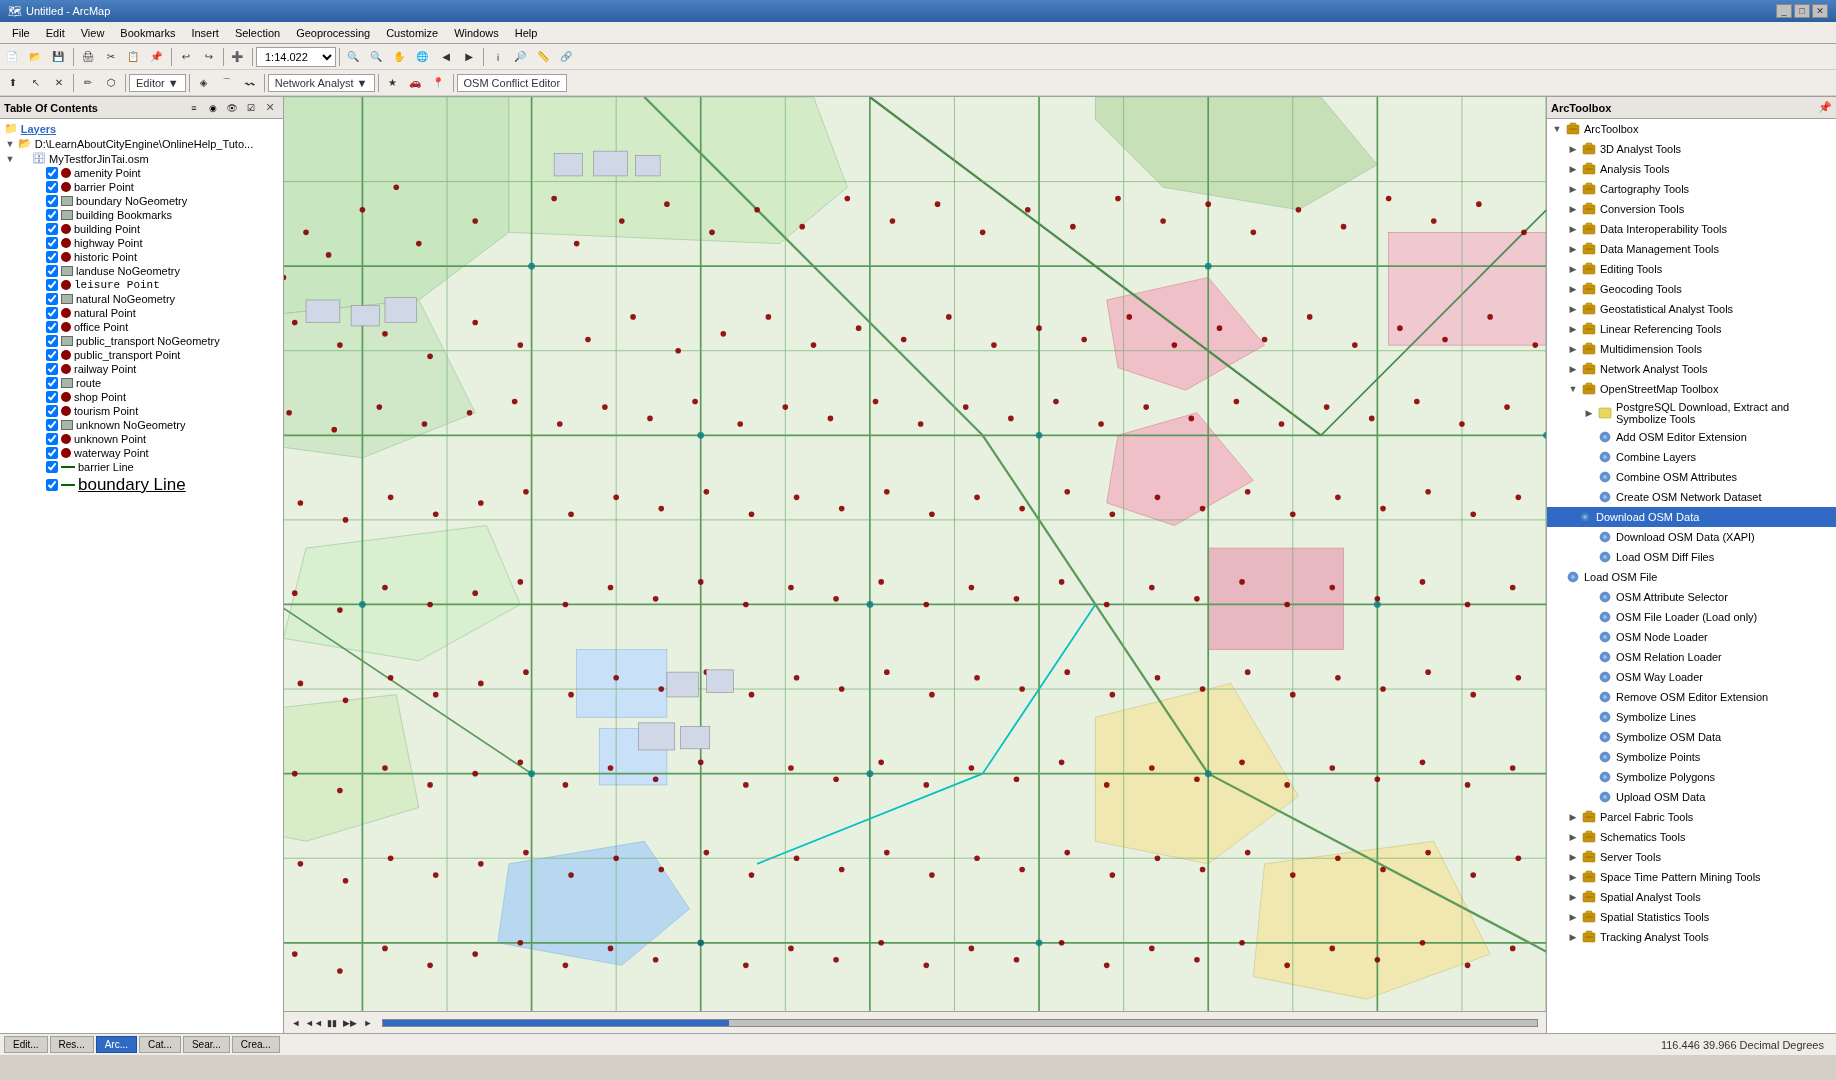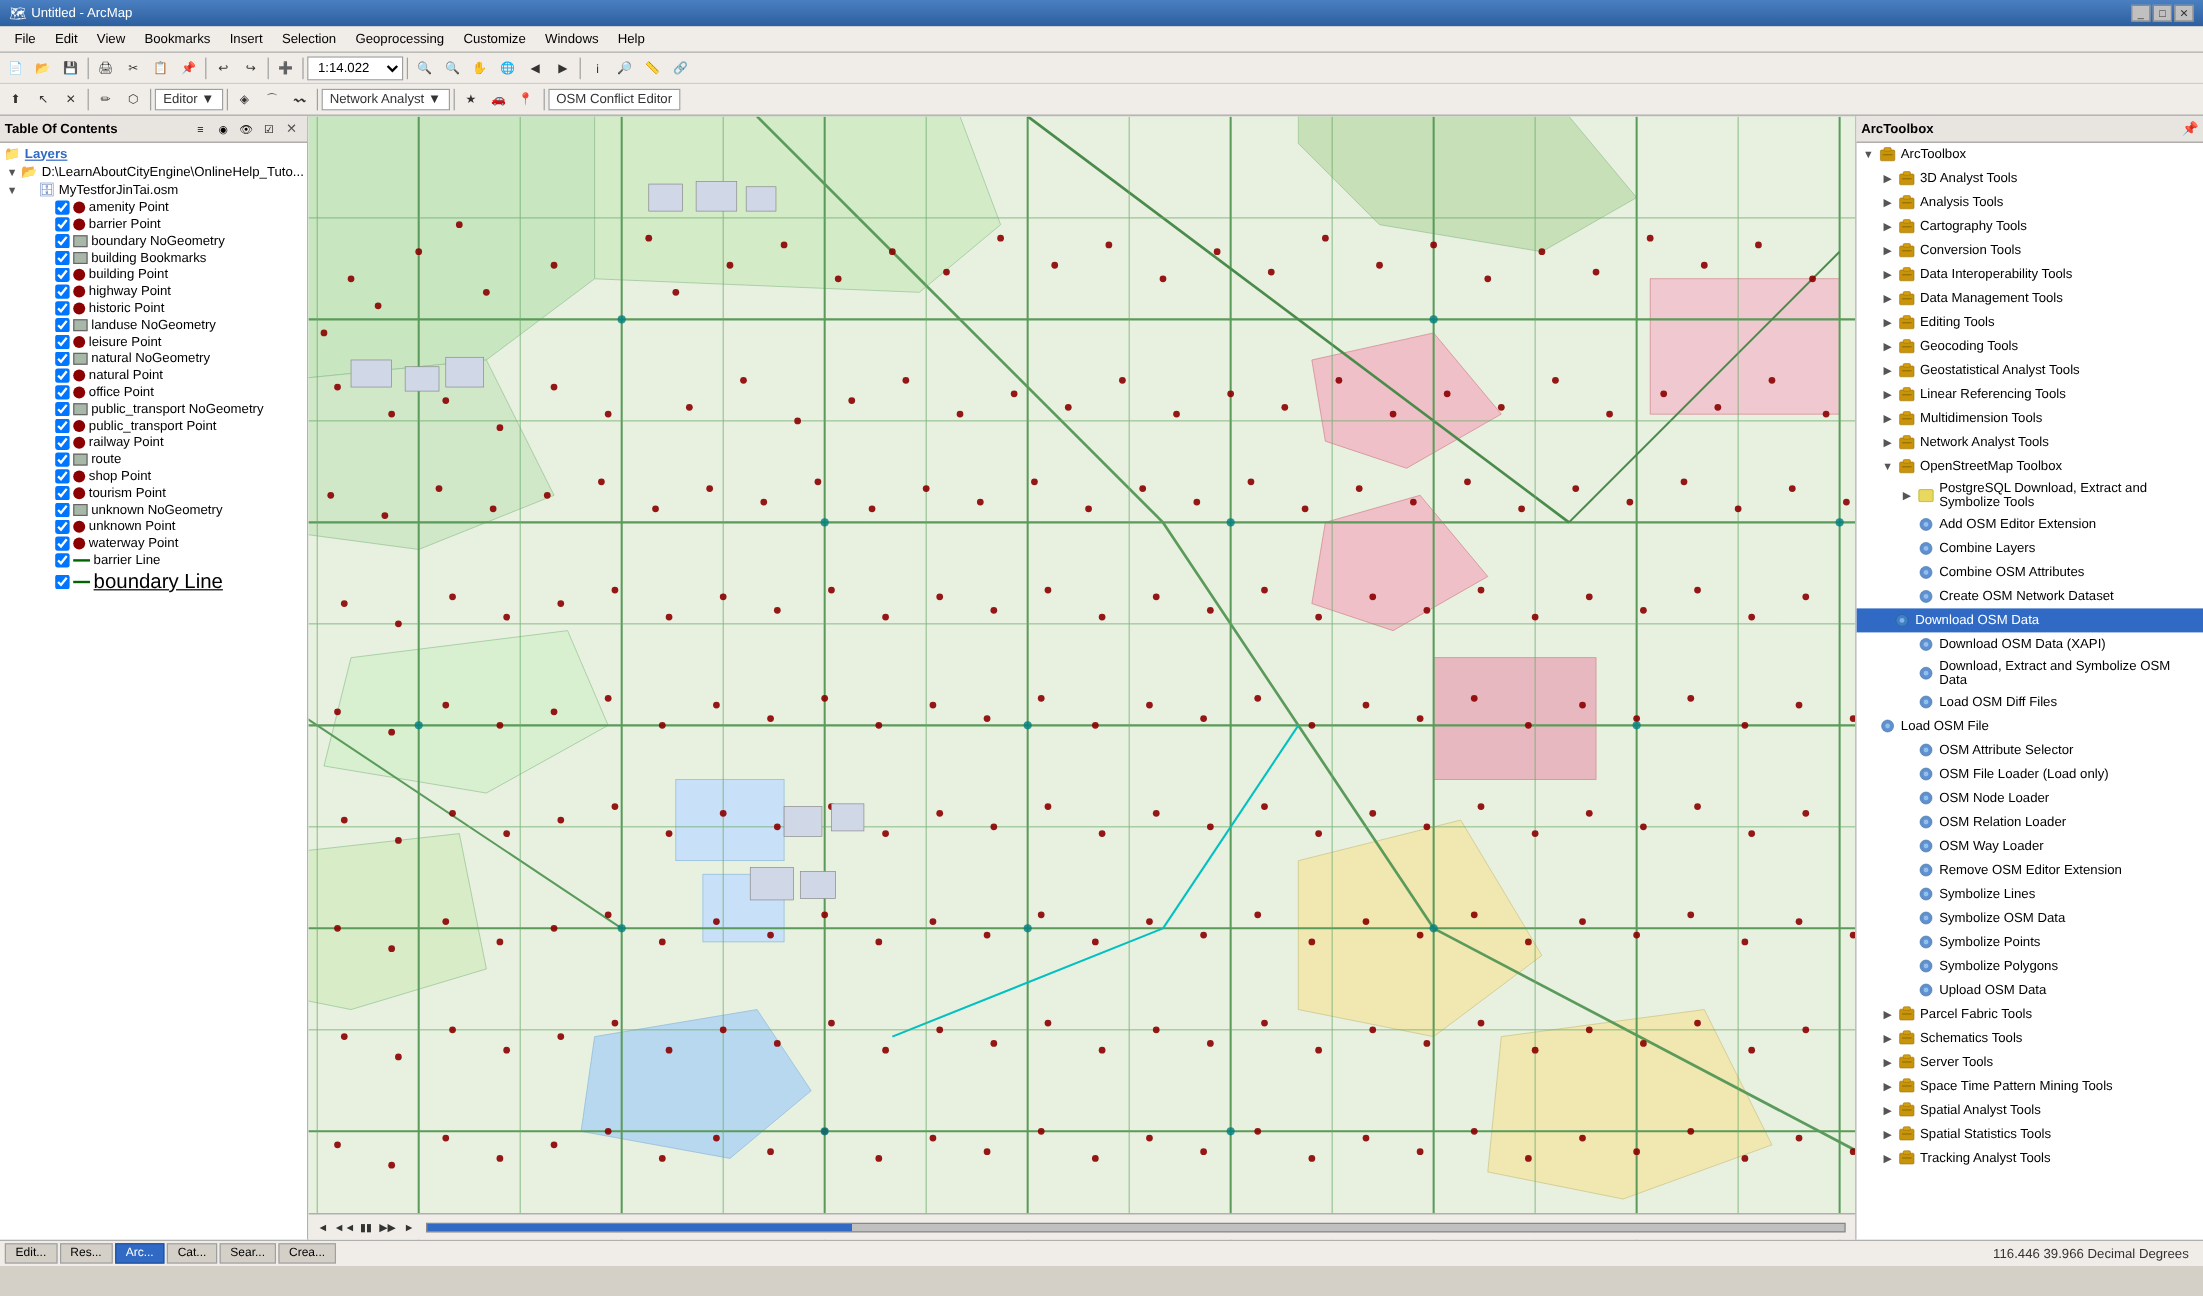--- a/index.html
+++ b/index.html
@@ -19,21 +19,21 @@
     .toolbar-area { background: #f0ede8; border-bottom: 1px solid #a0a0a0; }
     .toolbar-row { height: 26px; display: flex; align-items: center; padding: 0 2px; gap: 1px; border-bottom: 1px solid #d0ccc8; }
     .toolbar-btn { width: 22px; height: 22px; background: transparent; border: 1px solid transparent; cursor: pointer; display: flex; align-items: center; justify-content: center; font-size: 10px; color: #333; }
     .toolbar-separator { width: 1px; height: 18px; background: #a0a0a0; margin: 0 2px; }
     .toolbar-dropdown { height: 20px; border: 1px solid #a0a0a0; background: white; padding: 0 4px; font-size: 11px; min-width: 80px; }
     
     
     .main-area { display: flex; height: calc(1080px - 22px - 22px - 78px - 22px); }
     
     
-    .toc { width: 257px; background: white; border-right: 1px solid #a0a0a0; display: flex; flex-direction: column; }
+    .toc { width: 284px; background: white; border-right: 1px solid #a0a0a0; display: flex; flex-direction: column; }
     .toc-header { height: 22px; background: #e8e4e0; border-bottom: 1px solid #a0a0a0; display: flex; align-items: center; justify-content: space-between; padding: 0 4px; }
     .toc-title { font-weight: bold; font-size: 11px; }
     .toc-toolbar { display: flex; gap: 1px; }
     .toc-btn { width: 18px; height: 18px; background: transparent; border: 1px solid transparent; cursor: pointer; display: flex; align-items: center; justify-content: center; font-size: 9px; }
     .toc-content { flex: 1; overflow-y: auto; padding: 2px; }
     .toc-row { display: flex; align-items: center; padding: 1px 2px; cursor: pointer; }
     
     
     .map-area { flex: 1; position: relative; overflow: hidden; background: #e8f4e8; }
     
@@ -228,21 +228,21 @@
         <div class="toc-row">
           <div style="width: 42px; flex-shrink: 0;"><span style="width: 14px; display: inline-block;"></span></div>
           <input type="checkbox" checked="" style="width: 12px; height: 12px; margin-right: 3px;">
           <span style="width: 12px; height: 10px; background: rgb(168, 184, 168); border: 1px solid rgb(102, 102, 102); display: inline-block; margin-right: 3px;"></span>
           <span style="font-size: 11px; color: rgb(0, 0, 0);">landuse NoGeometry</span>
         </div>
         <div class="toc-row">
           <div style="width: 42px; flex-shrink: 0;"><span style="width: 14px; display: inline-block;"></span></div>
           <input type="checkbox" checked="" style="width: 12px; height: 12px; margin-right: 3px;">
           <span style="width: 10px; height: 10px; background: rgb(139, 0, 0); border-radius: 50%; display: inline-block; margin-right: 3px;"></span>
-          <span style="font-size: 11px; color: rgb(0, 0, 0);">leisure Point</span>
+          <span style="font-size: 11px; color: rgb(0, 0, 0); font-family: Liberation Mono, monospace;">leisure Point</span>
         </div>
         <div class="toc-row">
           <div style="width: 42px; flex-shrink: 0;"><span style="width: 14px; display: inline-block;"></span></div>
           <input type="checkbox" checked="" style="width: 12px; height: 12px; margin-right: 3px;">
           <span style="width: 12px; height: 10px; background: rgb(168, 184, 168); border: 1px solid rgb(102, 102, 102); display: inline-block; margin-right: 3px;"></span>
           <span style="font-size: 11px; color: rgb(0, 0, 0);">natural NoGeometry</span>
         </div>
         <div class="toc-row">
           <div style="width: 42px; flex-shrink: 0;"><span style="width: 14px; display: inline-block;"></span></div>
           <input type="checkbox" checked="" style="width: 12px; height: 12px; margin-right: 3px;">
@@ -941,30 +941,20 @@
           <span style="font-size: 11px; color: rgb(0, 0, 0);">Download OSM Data (XAPI)</span>
         </div>
         <div class="toolbox-item" style="padding-left: 36px;">
           <span style="width: 14px; display: inline-block; flex-shrink: 0;"></span>
           <span style="width: 16px; height: 16px; margin-right: 3px; display: inline-flex; align-items: center; justify-content: center; font-size: 11px; flex-shrink: 0;">
             <svg width="14" height="14" viewBox="0 0 14 14">
               <circle cx="7" cy="7" r="5" fill="#6090d0" stroke="#4070a0" stroke-width="0.5"></circle>
               <circle cx="7" cy="7" r="2" fill="#90c0f0"></circle>
             </svg>
           </span>
-          <span style="font-size: 11px; color: rgb(0, 0, 0);">Download, Extract and Symbolize OSM Data</span>
-        </div>
-        <div class="toolbox-item" style="padding-left: 36px;">
-          <span style="width: 14px; display: inline-block; flex-shrink: 0;"></span>
-          <span style="width: 16px; height: 16px; margin-right: 3px; display: inline-flex; align-items: center; justify-content: center; font-size: 11px; flex-shrink: 0;">
-            <svg width="14" height="14" viewBox="0 0 14 14">
-              <circle cx="7" cy="7" r="5" fill="#6090d0" stroke="#4070a0" stroke-width="0.5"></circle>
-              <circle cx="7" cy="7" r="2" fill="#90c0f0"></circle>
-            </svg>
-          </span>
           <span style="font-size: 11px; color: rgb(0, 0, 0);">Load OSM Diff Files</span>
         </div>
         <div class="toolbox-item" style="">
           <span style="width: 14px; display: inline-block; flex-shrink: 0;"></span>
           <span style="width: 16px; height: 16px; margin-right: 3px; display: inline-flex; align-items: center; justify-content: center; font-size: 11px; flex-shrink: 0;">
             <svg width="14" height="14" viewBox="0 0 14 14">
               <circle cx="7" cy="7" r="5" fill="#6090d0" stroke="#4070a0" stroke-width="0.5"></circle>
               <circle cx="7" cy="7" r="2" fill="#90c0f0"></circle>
             </svg>
           </span>

